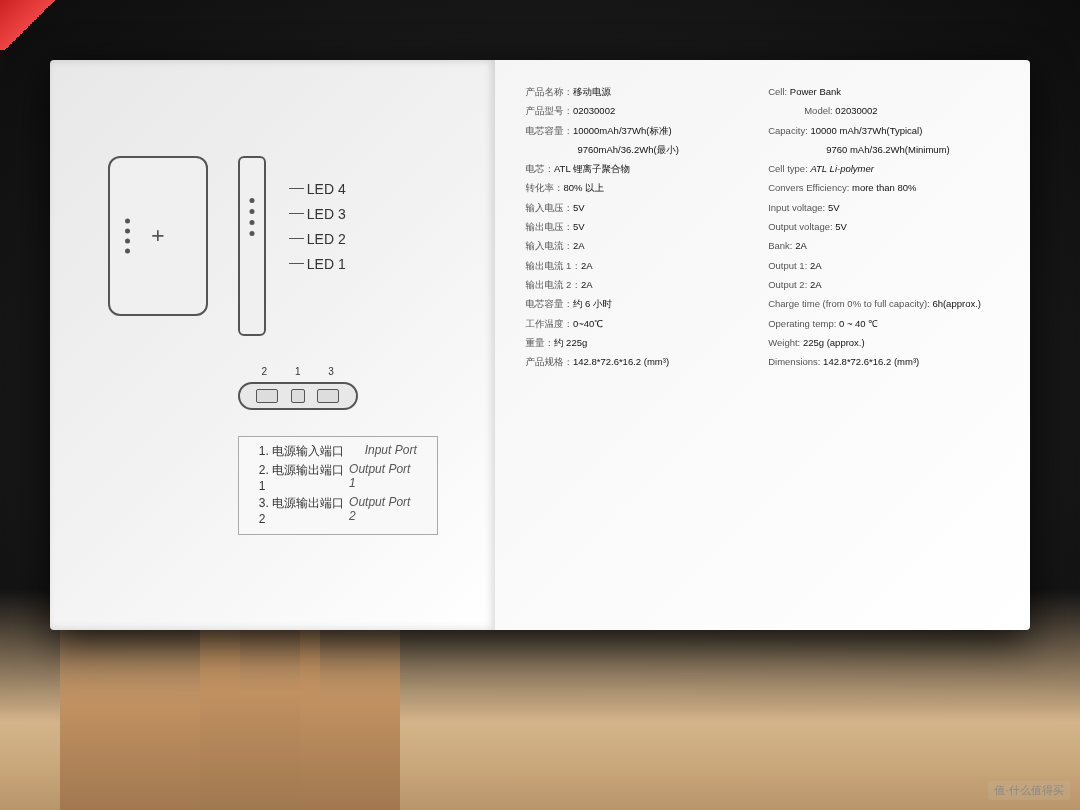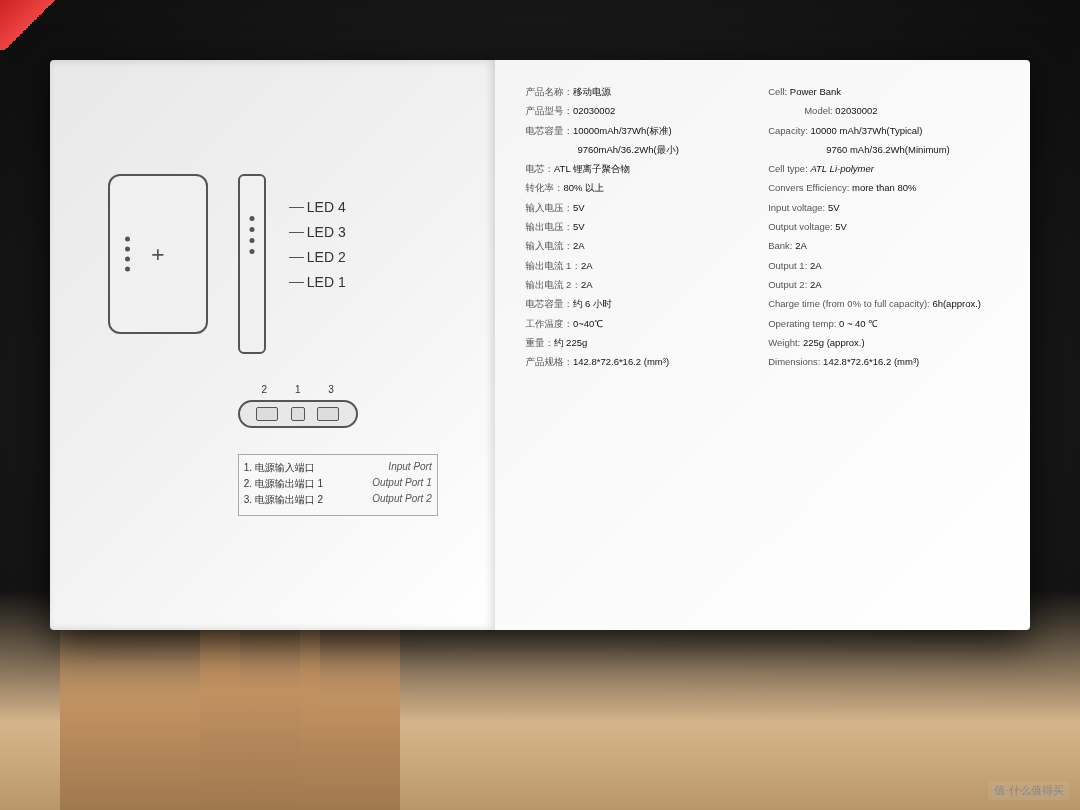--- a/index.html
+++ b/index.html
@@ -150,22 +150,22 @@
       height: 14px;
       border: 1.5px solid #555;
       border-radius: 2px;
       background: #ddd;
     }
 
     
     .port-legend {
       margin-top: 16px;
       border: 1px solid #aaa;
-      padding: 6px 5px;
-      font-size: 10px;
+      padding: 6px 20px;
+      font-size: 12px;
       color: #333;
       background: #f8f8f8;
       width: 200px;
     }
 
     .port-legend-item {
       display: flex;
       justify-content: space-between;
       margin-bottom: 2px;
     }

